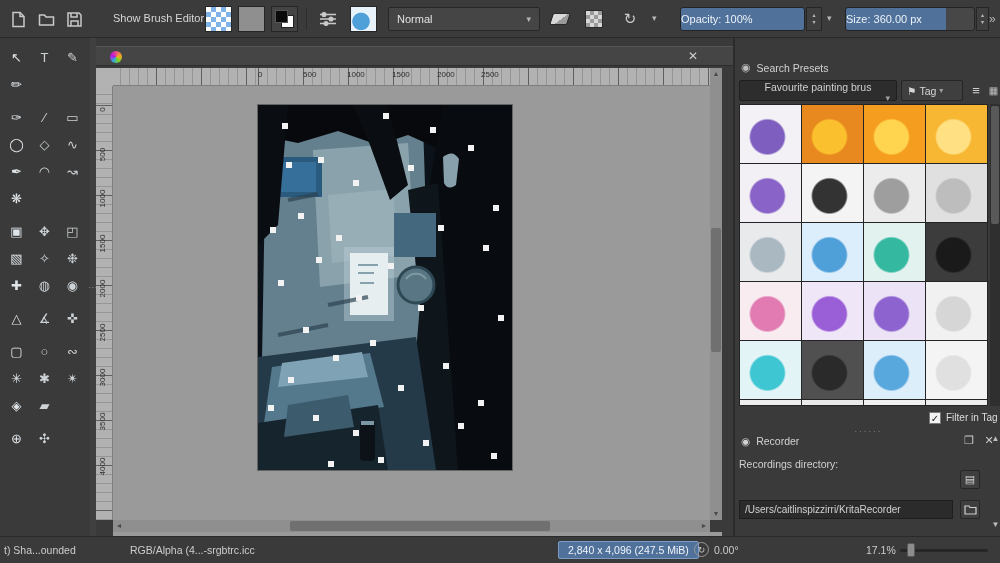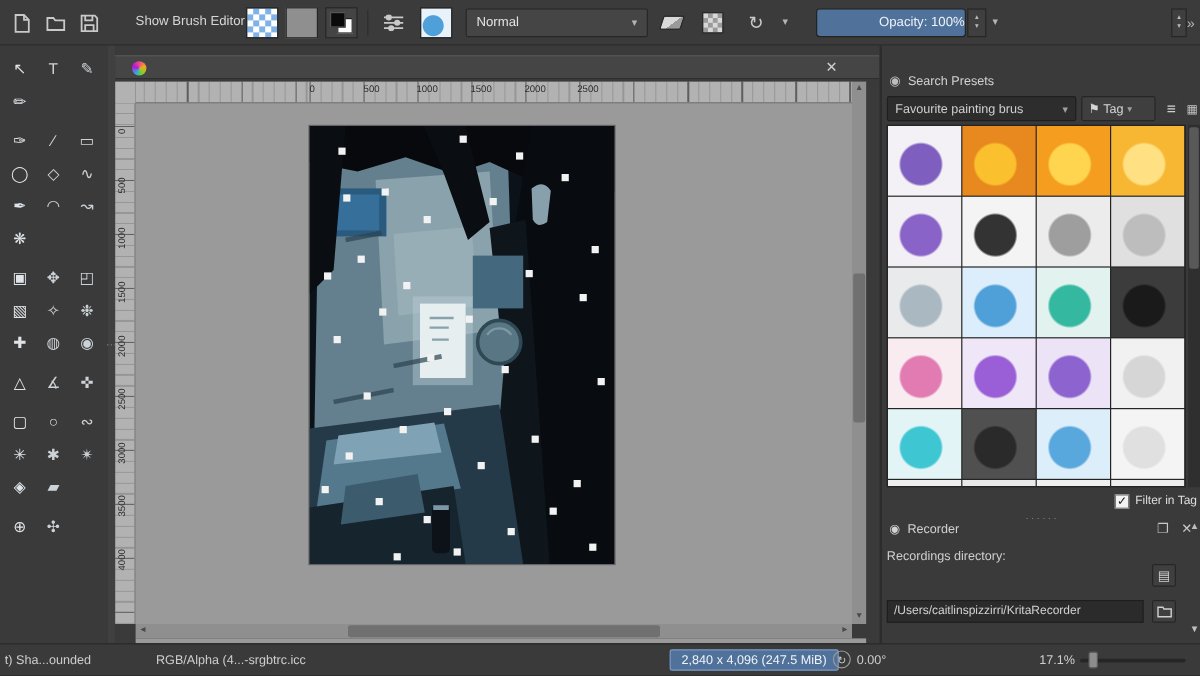--- a/index.html
+++ b/index.html
@@ -27,21 +27,21 @@
     background:#0a0a0a; border:1px solid #555; }
   .tb-sep { position:absolute; top:8px; width:1px; height:22px; background:#2e2e2e; }
   .preset-btn { background:radial-gradient(circle at 40% 60%, #4f9fd8 0 40%, #e8f2fa 44%); }
   .blend-select { position:absolute; left:388px; top:7px; width:152px; height:24px;
     background:#454545; border:1px solid #272727; border-radius:2px;
     display:flex; align-items:center; padding:0 8px; color:#e2e2e2; }
   .blend-select .caret { margin-left:auto; color:#b5b5b5; font-size:9px; }
   .checker-icon { background:repeating-conic-gradient(#9a9a9a 0% 25%, #d8d8d8 0% 50%) 0 0/8px 8px;
     width:18px; height:18px; border:1px solid #2a2a2a; }
   .slider-widget { position:absolute; top:7px; height:24px; border:1px solid #232323;
-    border-radius:3px; display:flex; align-items:center; justify-content:flex-end;
+    border-radius:3px; display:flex; align-items:center; justify-content:flex-start;
     color:#edf2f8; font-size:11px; overflow:hidden; }
   .spinner { position:absolute; top:7px; width:16px; height:24px; background:#3f3f3f;
     border:1px solid #262626; display:flex; flex-direction:column; align-items:center;
     justify-content:center; color:#b9b9b9; font-size:6px; line-height:7px; }
   .caret-solo { position:absolute; top:13px; color:#b5b5b5; font-size:9px; }
   .overflow-chev { position:absolute; left:989px; top:12px; color:#b5b5b5; font-size:12px; }
   .eraser-shape { width:18px; height:12px; background:linear-gradient(135deg,#d9d9d9 0 55%,#9a9a9a 55%);
     transform:skewX(-18deg); border:1px solid #2a2a2a; border-radius:2px; }
   .reload-glyph { font-size:15px; color:#c9c9c9; }
   
@@ -100,21 +100,21 @@
     background:#3a3a3a; border-left:2px solid #2c2c2c; }
   .rtabs { position:absolute; left:2px; top:1px; height:17px; display:flex; gap:2px; }
   .rtab { height:16px; padding:0 7px; background:#353535; border:1px solid #282828;
     color:#c3c3c3; font-size:9.5px; line-height:14px; white-space:nowrap; }
   .rtab.active { background:#4a4a4a; color:#e8e8e8; }
   .dock-header { position:absolute; left:6px; top:23px; display:flex; align-items:center; gap:6px;
     color:#d2d2d2; font-size:10.5px; }
   .dock-header .dot-icon { color:#bdbdbd; font-size:11px; }
   .tag-select { position:absolute; left:4px; top:42px; width:158px; height:21px; background:#2d2d2d;
     border:1px solid #1f1f1f; border-radius:2px; display:flex; align-items:center; padding:0 6px;
-    color:#cfcfcf; font-size:10.5px; }
+    color:#cfcfcf; font-size:10.5px;flex-direction:column; }
   .tag-select .caret { margin-left:auto; font-size:9px; color:#9f9f9f; }
   .tag-btn { position:absolute; left:166px; top:42px; width:62px; height:21px; background:#3f3f3f;
     border:1px solid #262626; border-radius:2px; display:flex; align-items:center; gap:3px;
     padding:0 5px; color:#d6d6d6; font-size:10.5px; }
   .tag-btn .caret { font-size:8px; color:#9f9f9f; }
   .menu-btn { position:absolute; left:231px; top:42px; width:20px; height:21px; background:#3a3a3a;
     color:#cfcfcf; font-size:13px; display:flex; align-items:center; justify-content:center; }
   .view-btn { position:absolute; left:252px; top:42px; width:13px; height:21px; color:#bfbfbf;
     font-size:10px; display:flex; align-items:center; justify-content:center; }
   .preset-grid { position:absolute; left:4px; top:66px; width:249px; height:302px;
@@ -220,20 +220,23 @@
 
     <div class="slider-widget" style="left:680px; width:125px; background:#4f719a;">
       <span>Opacity: 100%</span>
     </div>
     <div class="spinner" style="left:806px">
       <span>▴</span>
         <span>▾</span>
     </div>
     <span class="caret-solo" style="left:827px">▾</span>
 
+    <div class="slider-widget" style="left:845px; width:130px; background:linear-gradient(to right,#4f719a 0 78%,#474747 78%);">
+      <span>Size: 360.00 px</span>
+    </div>
     <div class="spinner" style="left:976px; width:13px;">
       <span>▴</span>
         <span>▾</span>
     </div>
     <span class="overflow-chev">»</span>
   </div>
 
   <div class="toolbox">
     <div>
         <div class="tool-row">

